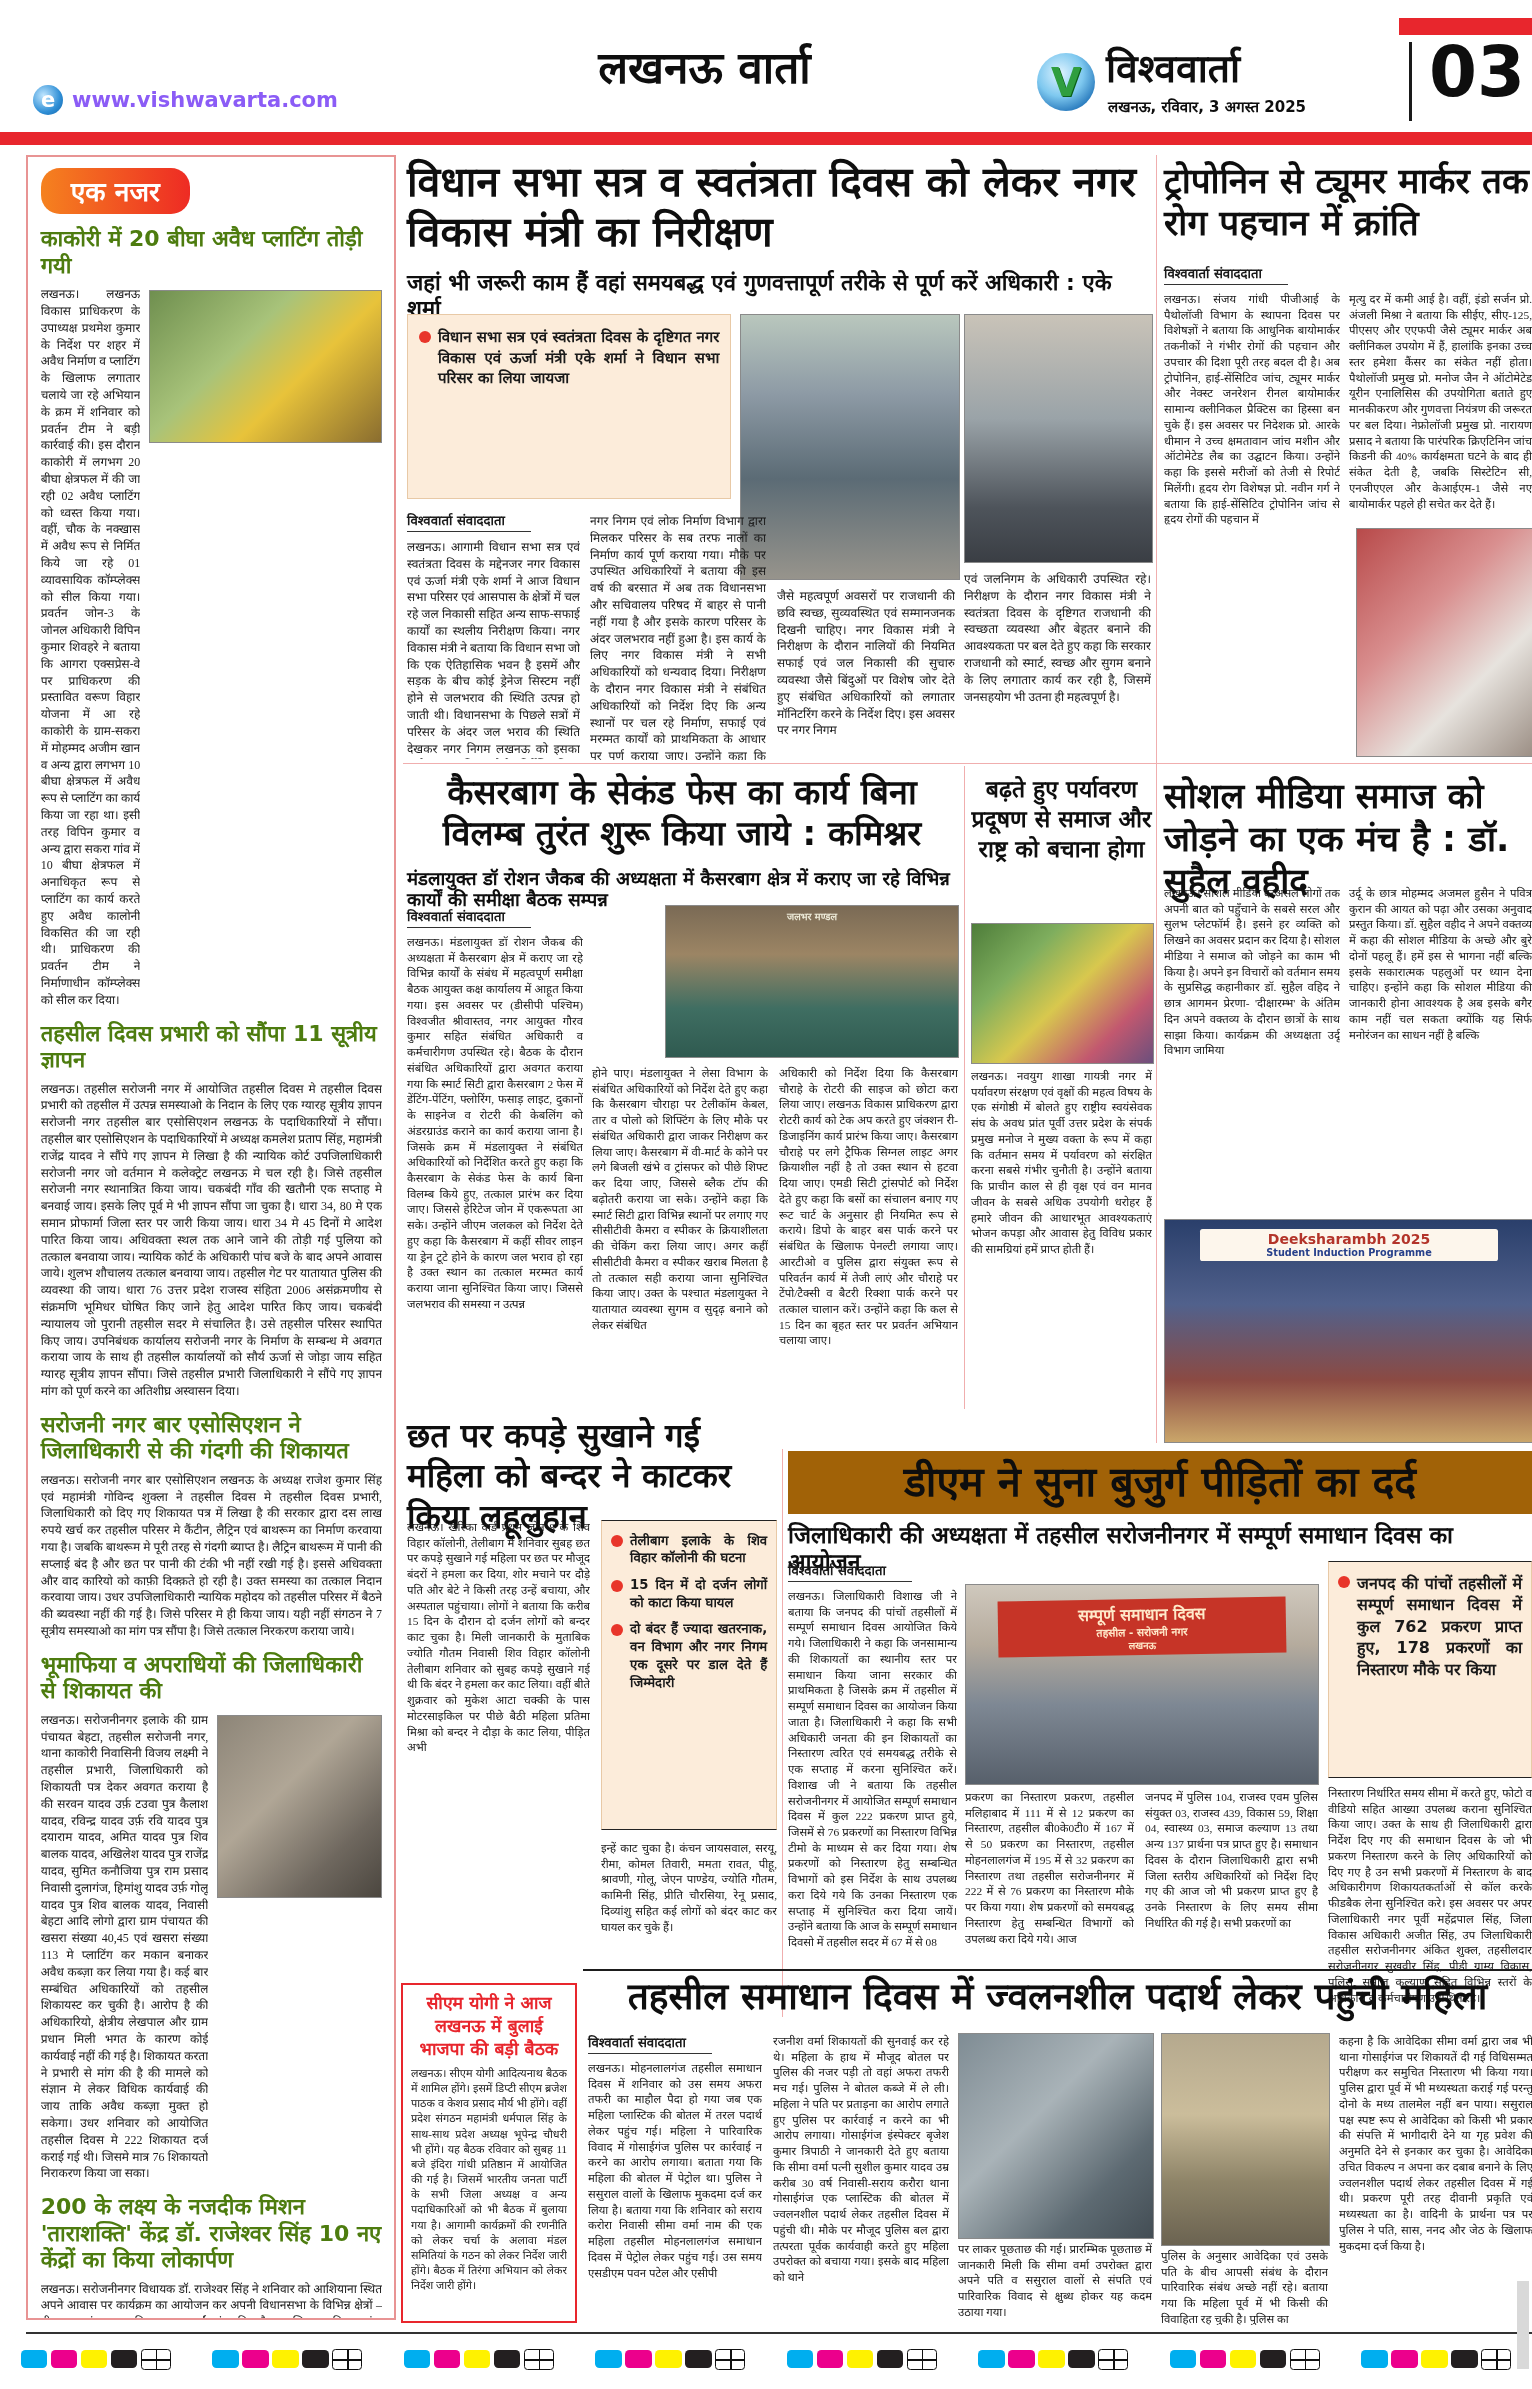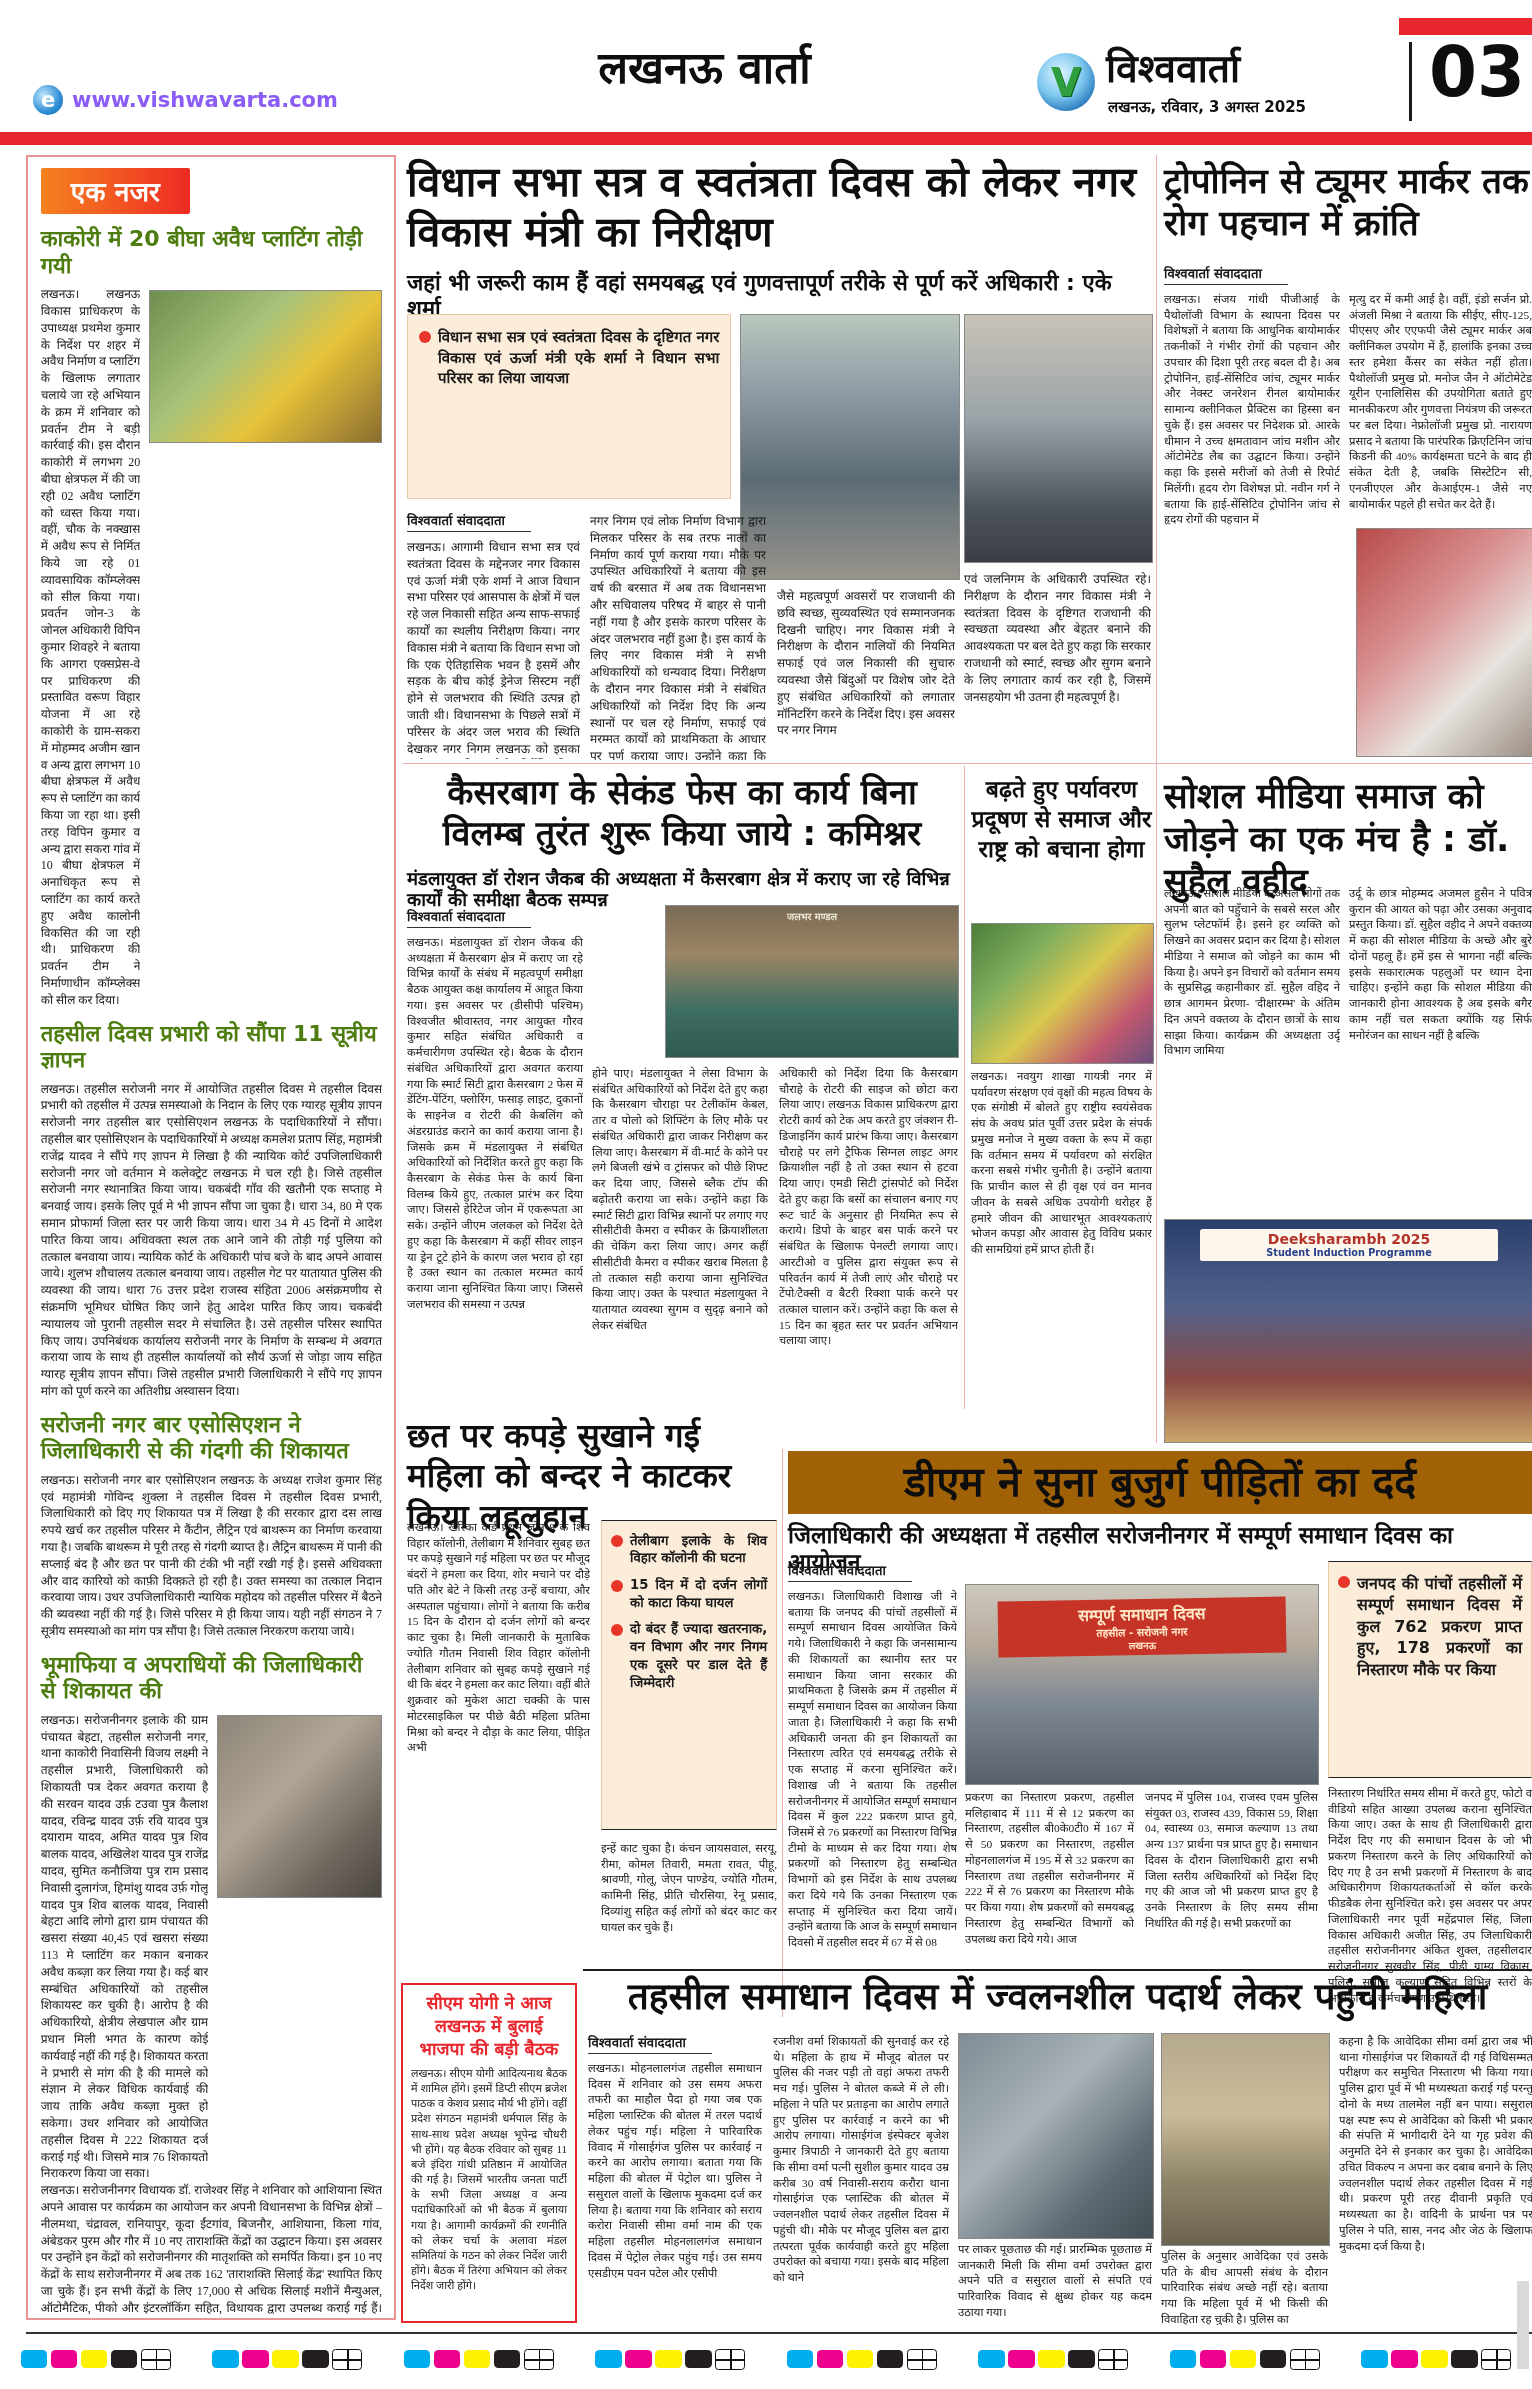--- a/index.html
+++ b/index.html
@@ -11,21 +11,21 @@
   .body-sm{font-size:11.4px;line-height:1.38;text-align:justify;overflow:hidden;}
   .byline{font-family:"DejaVu Sans",sans-serif;font-weight:bold;font-size:13.2px;
           border-bottom:1.3px solid #333;display:inline-block;padding-right:26.4px;padding-bottom:1.8px;}
   .photo{border:0.9px solid #8a8a8a;overflow:hidden;}
   .peach{background:#fcecda;border:0.9px solid #e8c9a6;}
   .bullet-row{display:flex;gap:7px;margin-bottom:8.8px;}
   .dot{width:12.3px;height:12.3px;border-radius:50%;background:#e8352a;flex:0 0 12.3px;margin-top:3.5px;}
   .bullet-txt{font-family:"DejaVu Sans",sans-serif;font-weight:bold;font-size:15px;line-height:1.35;text-align:justify;}
   .vline{width:0.9px;background:#f0aeae;}
   .hline{height:1.8px;background:#1d1d1d;}
-  .badge{background:linear-gradient(90deg,#f5821f,#ee2b24);color:#fff;border-radius:2px;
+  .badge{background:linear-gradient(90deg,#f5821f,#ee2b24);color:#fff;border-radius:19px;
          font-family:"DejaVu Sans",sans-serif;font-weight:bold;font-size:26.4px;
          display:inline-block;padding:5.3px 30px;}
   .left-art h3{font-family:"DejaVu Sans",sans-serif;font-weight:bold;font-size:22px;line-height:1.2;margin:12.3px 0 7px 0;color:#4d7c0f;}
   .left-art p{margin:0;}
   .float-photo{float:right;margin:3.5px 0 5.3px 8.8px;}
   .reg-group{display:flex;gap:3.5px;align-items:center;}
   .reg-sq{width:26.4px;height:17.6px;border-radius:4.4px;}
   .reg-mark{width:28px;height:19.4px;border:1.8px solid #111;border-radius:3.5px;position:relative;background:#fff;}
   .reg-mark .rh{position:absolute;left:0;right:0;top:50%;height:1.8px;background:#111;}
   .reg-mark .rv{position:absolute;top:0;bottom:0;left:50%;width:1.8px;background:#111;}
@@ -74,20 +74,21 @@
     <p class="body-text">लखनऊ। सरोजनी नगर बार एसोसिएशन लखनऊ के अध्यक्ष राजेश कुमार सिंह एवं महामंत्री गोविन्द शुक्ला ने तहसील दिवस मे तहसील दिवस प्रभारी, जिलाधिकारी को दिए गए शिकायत पत्र में लिखा है की सरकार द्वारा दस लाख रुपये खर्च कर तहसील परिसर मे कैंटीन, लैट्रिन एवं बाथरूम का निर्माण करवाया गया है। जबकि बाथरूम मे पूरी तरह से गंदगी ब्याप्त है। लैट्रिन बाथरूम में पानी की सप्लाई बंद है और छत पर पानी की टंकी भी नहीं रखी गई है। इससे अधिवक्ता और वाद कारियो को काफ़ी दिक्क़ते हो रही है। उक्त समस्या का तत्काल निदान करवाया जाय। उधर उपजिलाधिकारी न्यायिक महोदय को तहसील परिसर में बैठने की ब्यवस्था नहीं की गई है। जिसे परिसर मे ही किया जाय। यही नहीं संगठन ने 7 सूत्रीय समस्याओ का मांग पत्र सौंपा है। जिसे तत्काल निरकरण कराया जाये।</p>
   </div>
 
   <div class="left-art">
     <h3>भूमाफिया व अपराधियों की जिलाधिकारी से शिकायत की</h3>
     <div class="photo float-photo" style="width:163px;height:181px;background:linear-gradient(135deg,#8d8578,#b0a696 40%,#6e675e 75%,#4b463f);"></div>
     <p class="body-text">लखनऊ। सरोजनीनगर इलाके की ग्राम पंचायत बेहटा, तहसील सरोजनी नगर, थाना काकोरी निवासिनी विजय लक्ष्मी ने तहसील प्रभारी, जिलाधिकारी को शिकायती पत्र देकर अवगत कराया है की सरवन यादव उर्फ़ टउवा पुत्र कैलाश यादव, रविन्द्र यादव उर्फ़ रवि यादव पुत्र दयाराम यादव, अमित यादव पुत्र शिव बालक यादव, अखिलेश यादव पुत्र राजेंद्र यादव, सुमित कनौजिया पुत्र राम प्रसाद निवासी दुलागंज, हिमांशु यादव उर्फ़ गोलू यादव पुत्र शिव बालक यादव, निवासी बेहटा आदि लोगो द्वारा ग्राम पंचायत की खसरा संख्या 40,45 एवं खसरा संख्या 113 मे प्लाटिंग कर मकान बनाकर अवैध कब्ज़ा कर लिया गया है। कई बार सम्बंधित अधिकारियों को तहसील शिकायस्ट कर चुकी है। आरोप है की अधिकारियो, क्षेत्रीय लेखपाल और ग्राम प्रधान मिली भगत के कारण कोई कार्यवाई नहीं की गई है। शिकायत करता ने प्रभारी से मांग की है की मामले को संज्ञान मे लेकर विधिक कार्यवाई की जाय ताकि अवैध कब्ज़ा मुक्त हो सकेगा। उधर शनिवार को आयोजित तहसील दिवस मे 222 शिकायत दर्ज कराई गई थी। जिसमे मात्र 76 शिकायतो निराकरण किया जा सका।</p>
   </div>
 
   <div class="left-art">
+    <h3>200 के लक्ष्य के नजदीक मिशन 'ताराशक्ति' केंद्र डॉ. राजेश्वर सिंह 10 नए केंद्रों का किया लोकार्पण</h3>
     <p class="body-text">लखनऊ। सरोजनीनगर विधायक डॉ. राजेश्वर सिंह ने शनिवार को आशियाना स्थित अपने आवास पर कार्यक्रम का आयोजन कर अपनी विधानसभा के विभिन्न क्षेत्रों – नीलमथा, चंद्रावल, रानियापुर, कूदा ईंटगांव, बिजनौर, आशियाना, किला गांव, अंबेडकर पुरम और गौर में 10 नए ताराशक्ति केंद्रों का उद्घाटन किया। इस अवसर पर उन्होंने इन केंद्रों को सरोजनीनगर की मातृशक्ति को समर्पित किया। इन 10 नए केंद्रों के साथ सरोजनीनगर में अब तक 162 'ताराशक्ति सिलाई केंद्र' स्थापित किए जा चुके हैं। इन सभी केंद्रों के लिए 17,000 से अधिक सिलाई मशीनें मैन्युअल, ऑटोमैटिक, पीको और इंटरलॉकिंग सहित, विधायक द्वारा उपलब्ध कराई गई हैं। डॉ. सिंह द्वारा अपनी मां स्वर्गीय तारा सिंह जी की स्मृति में शुरू की गई इस पहल का उद्देश्य सिर्फ सिलाई प्रशिक्षण नहीं, बल्कि रोजगार सृजन, संगठन निर्माण और सामाजिक सुरक्षा को बढ़ावा देना है। डॉ. सिंह का मानना है कि ताराशक्ति केंद्र केवल प्रशिक्षण केंद्र नहीं, बल्कि महिलाओं को आत्मनिर्भर और संगठित करने का सशक्त माध्यम भी हैं। इन केंद्रों के माध्यम से सरोजनीनगर में 10,000 से अधिक महिलाएं स्वयं सहायता समूहों के माध्यम से संगठित होकर आर्थिक और सामाजिक रूप से सक्रिय हैं। इन केंद्रों पर सरकार की महिला-हितैषी योजनाओं की जानकारी और लाभ भी सुनिश्चित कराया जाता है, जिससे ये केंद्र सामाजिक सुरक्षा के प्रभावी मंच बनकर उभरे है।</p>
   </div>
 
   
 </div>
 
 <div class="abs hl" style="left:407px;top:157px;width:744px;font-size:41px;line-height:1.22;">विधान सभा सत्र व स्वतंत्रता दिवस को लेकर नगर विकास मंत्री का निरीक्षण</div>
 <div class="abs hl" style="left:407px;top:270px;width:744px;font-size:22px;">जहां भी जरूरी काम हैं वहां समयबद्ध एवं गुणवत्तापूर्ण तरीके से पूर्ण करें अधिकारी : एके शर्मा</div>
 
 <div class="abs peach" style="left:407px;top:314px;width:324px;height:185px;padding:12.3px 10.6px;box-sizing:border-box;">

